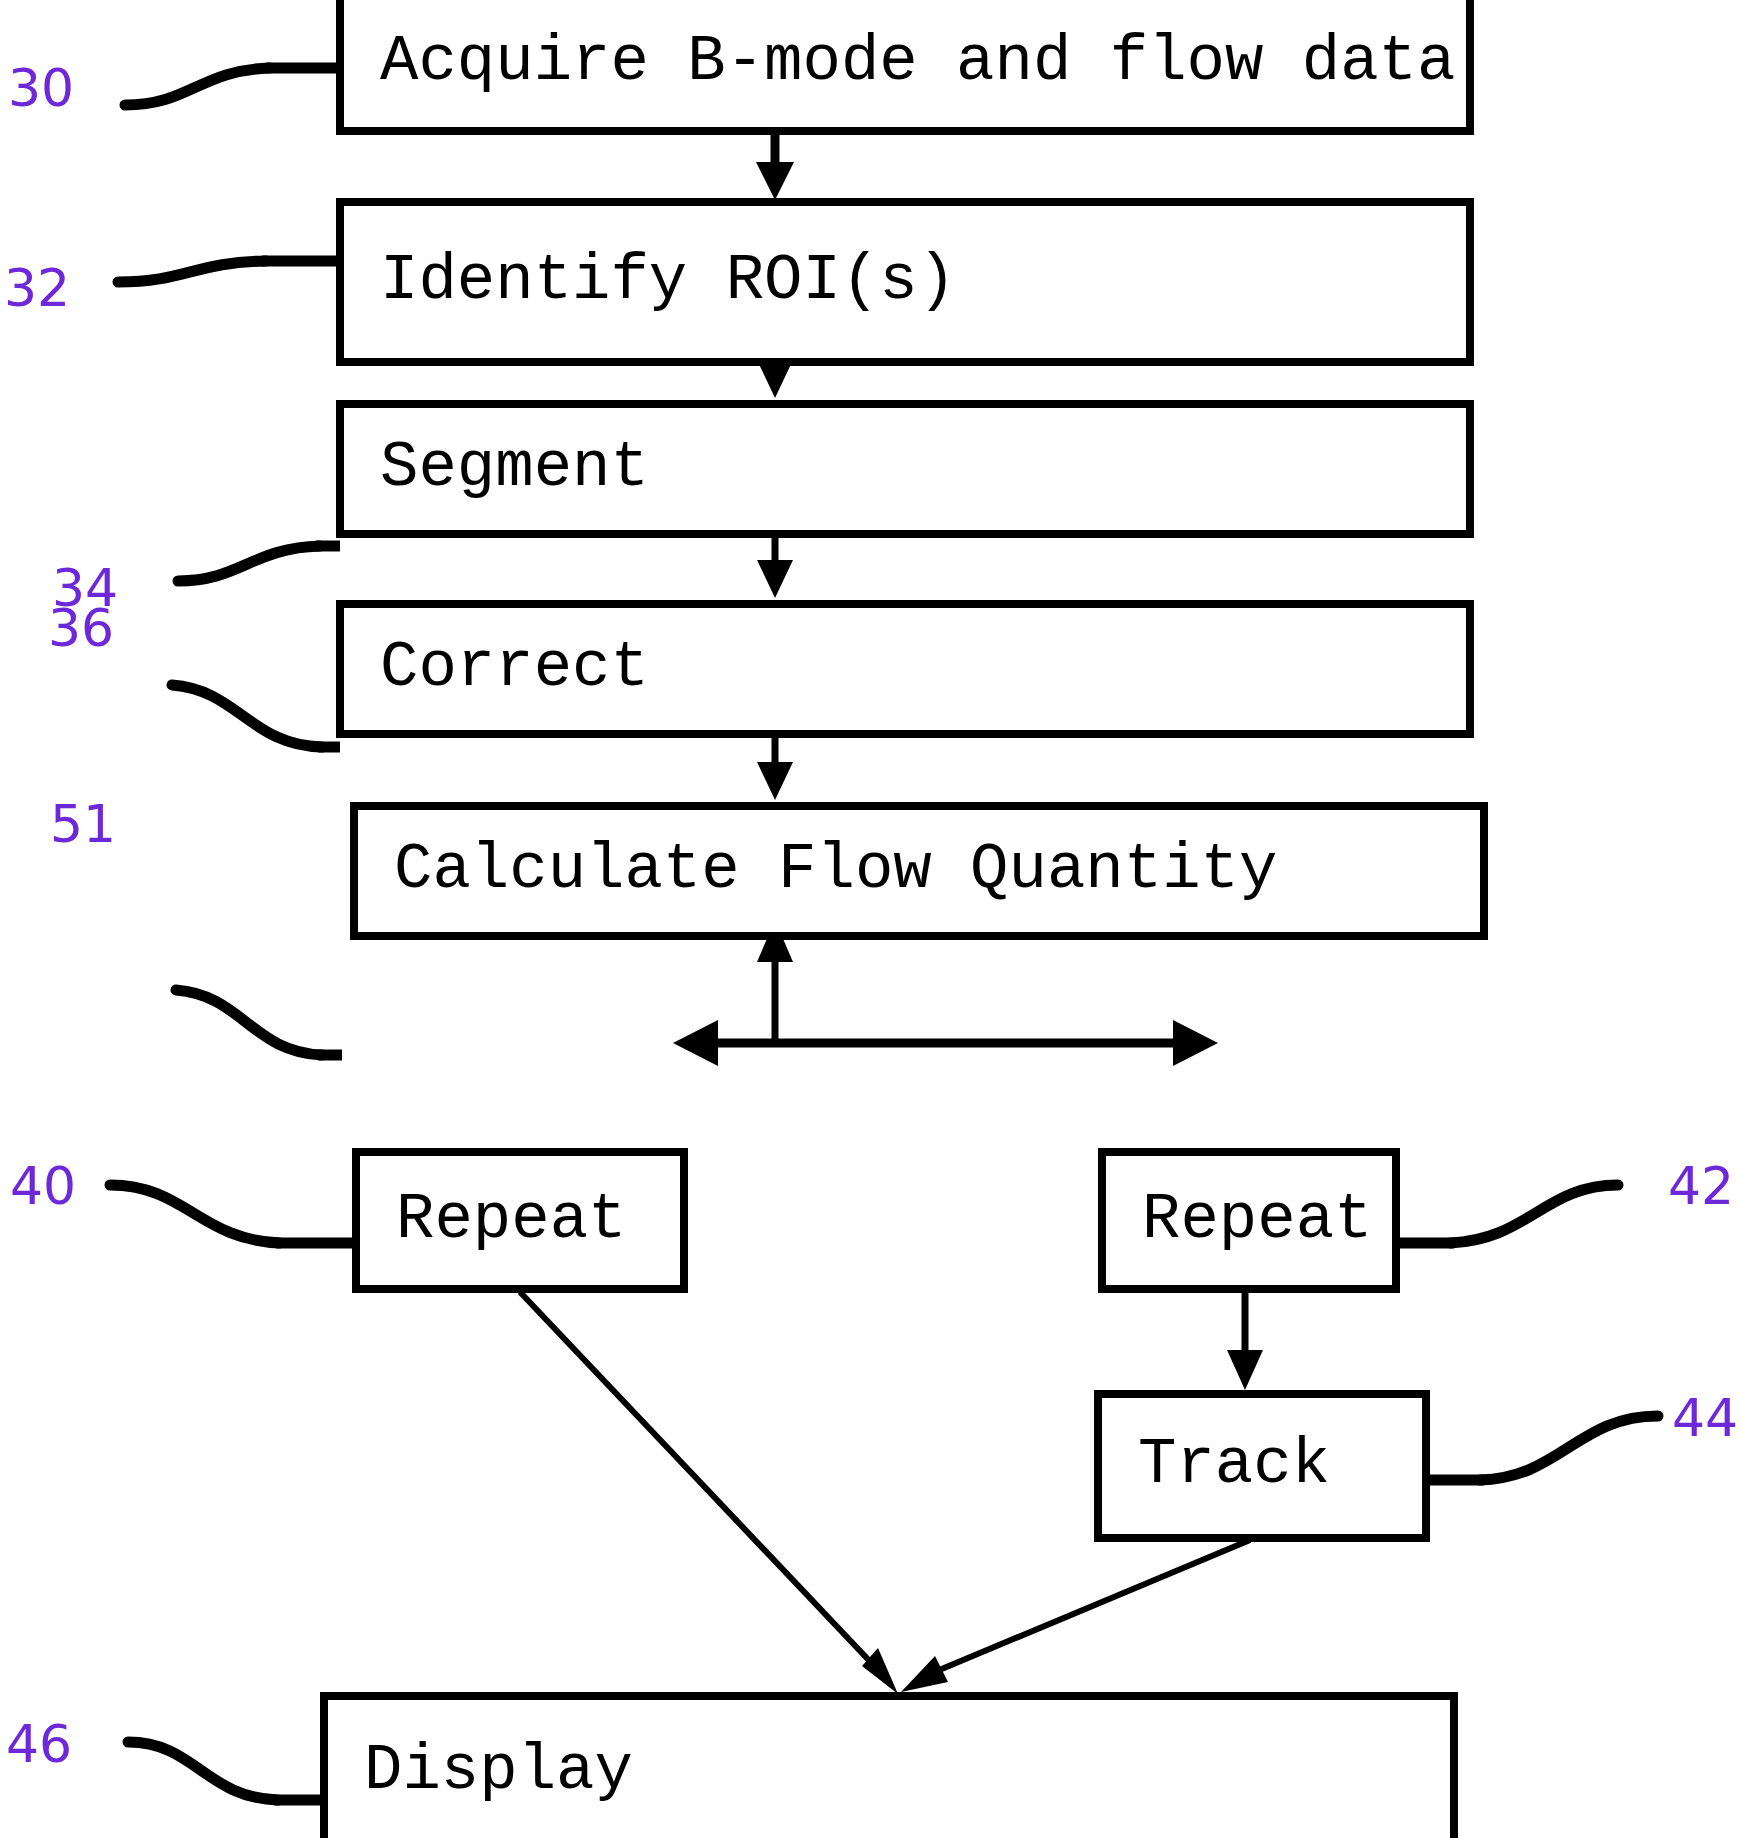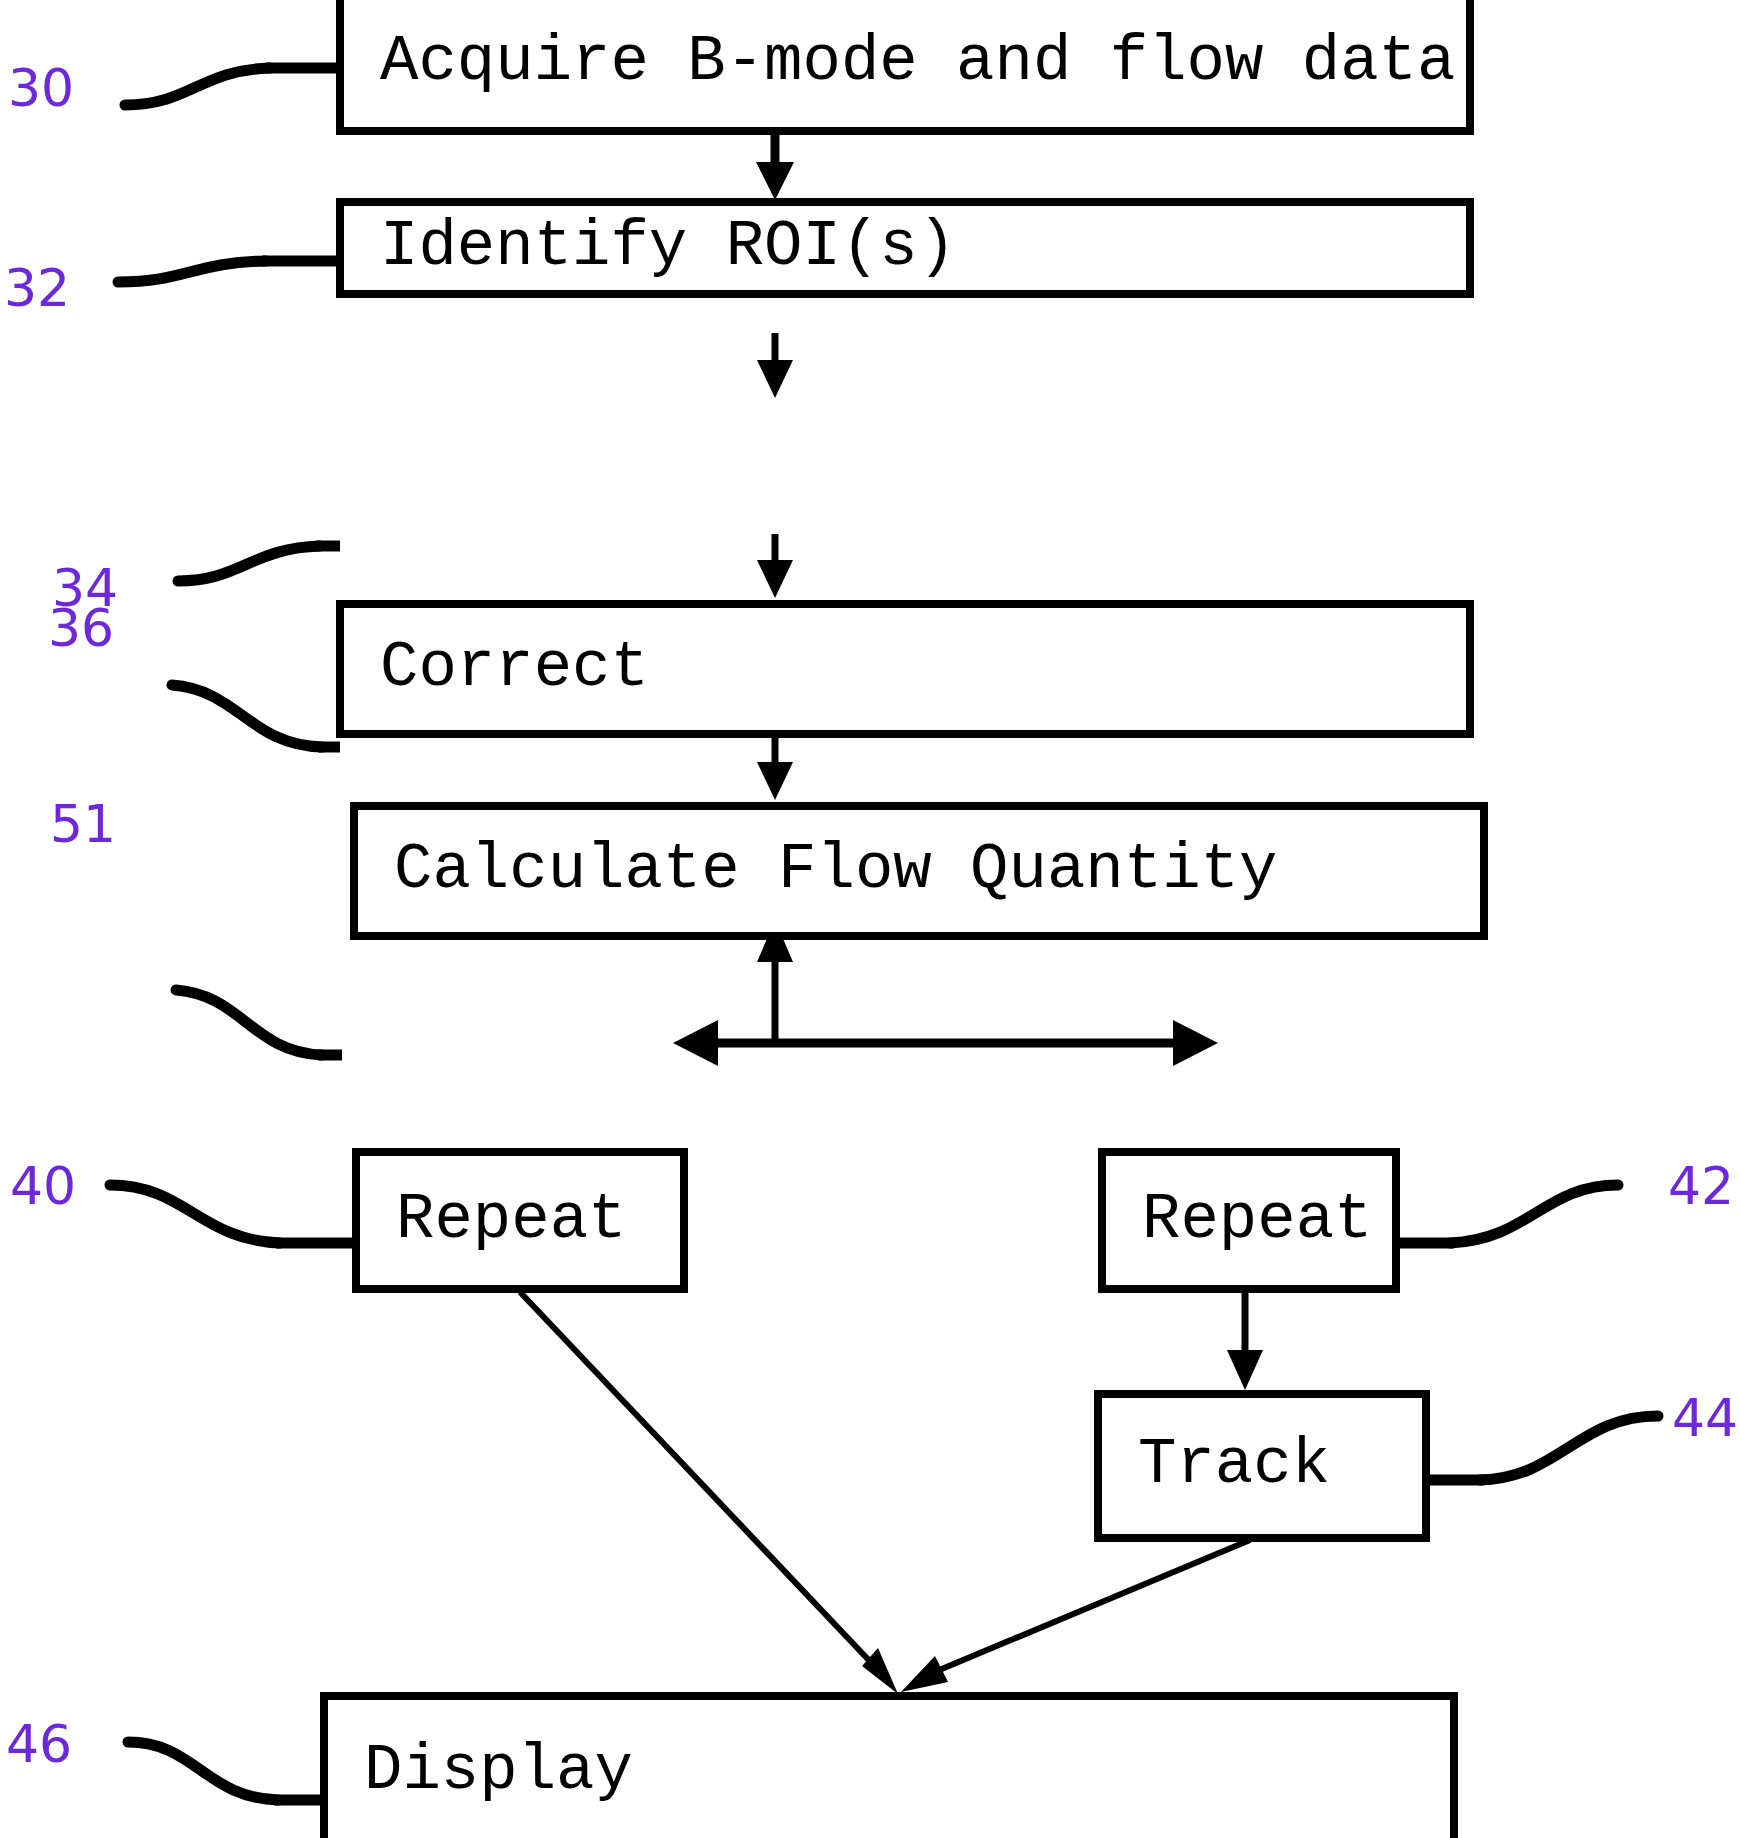--- a/index.html
+++ b/index.html
@@ -149,24 +149,27 @@
     <g>
       <path d="M128,1742 C195,1742 206,1798 278,1800" stroke="#000" stroke-width="11" fill="none" stroke-linecap="round"></path>
       <line x1="274" y1="1800" x2="322" y2="1800" stroke="#000" stroke-width="11"></line>
     </g>
   </svg>
 
   <div class="node-box" style="left:336px; top:-10px; width:1138px; height:145px;">
     <span class="node-label">Acquire B-mode and flow data</span>
   </div>
 
-  <div class="node-box" style="left:336px; top:198px; width:1138px; height:100px;">
+  <div class="node-box" style="left:336px; top:198px; width:1138px; height:168px;">
     <span class="node-label">Identify ROI(s)</span>
   </div>
 
+  <div class="node-box" style="left:336px; top:400px; width:1138px; height:138px;">
+    <span class="node-label">Segment</span>
+  </div>
 
   <div class="node-box" style="left:336px; top:600px; width:1138px; height:138px;">
     <span class="node-label">Correct</span>
   </div>
 
   <div class="node-box" style="left:336px; top:802px; width:1138px; height:138px;margin-left:14px;">
     <span class="node-label">Calculate Flow Quantity</span>
   </div>
 
   <div class="node-box" style="left:352px; top:1148px; width:336px; height:145px;">

